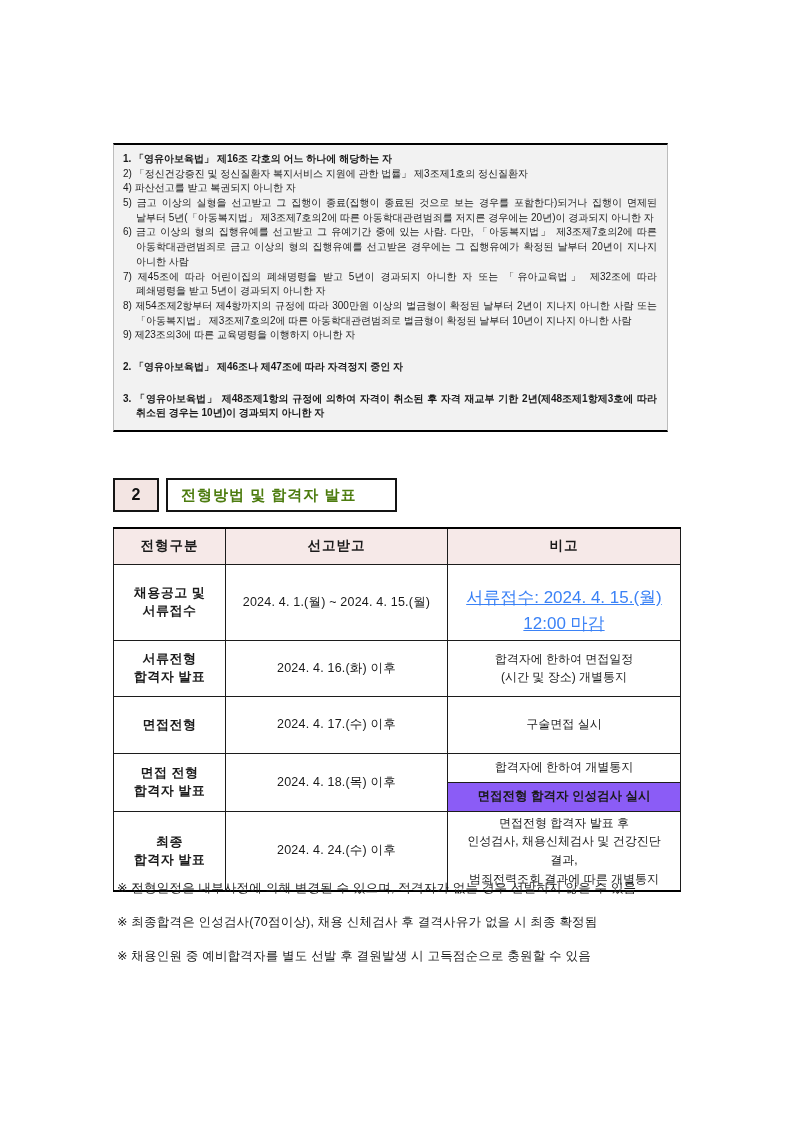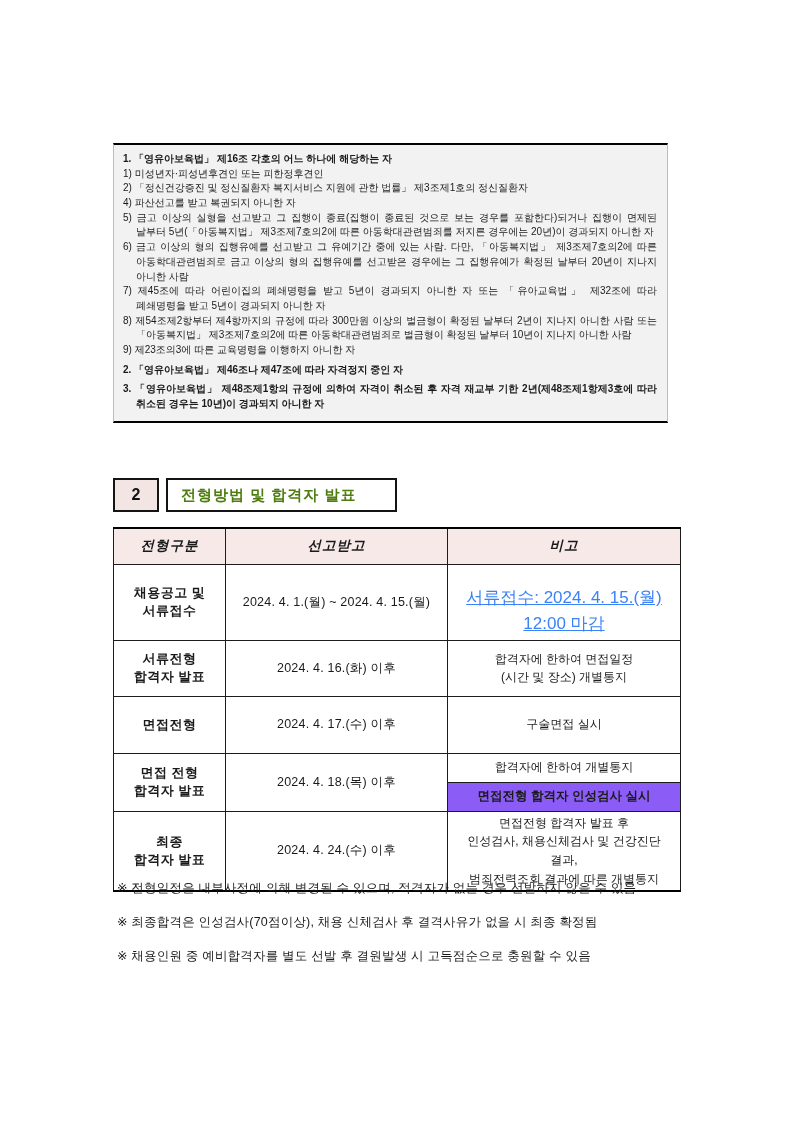--- a/index.html
+++ b/index.html
@@ -10,21 +10,21 @@
   .qual-box {
     position:absolute; left:113px; top:143px; width:555px; box-sizing:border-box;
     background:#f2f2f2;
     border-top:2.5px solid #000; border-bottom:2.5px solid #000;
     border-left:1px solid #bcbcbc; border-right:1px solid #bcbcbc;
     padding:7px 10px 9px 9px;
     font-size:10px; line-height:1.47;
   }
   .q-item { padding-left:13px; text-indent:-13px; text-align:justify; word-break:keep-all; }
   .q-item.bold { font-weight:bold; }
-  .q-item.gap { margin-top:5px; }
+  .q-item.gap { margin-top:17px; }
 
   
   .sec-num {
     position:absolute; left:113px; top:478px; width:46px; height:34px; box-sizing:border-box;
     background:#f3e5e3; border:2px solid #141414;
     display:flex; align-items:center; justify-content:center;
     font-size:16px; font-weight:bold; color:#111;
   }
   .sec-title {
     position:absolute; left:166px; top:478px; width:231px; height:34px; box-sizing:border-box;
@@ -39,21 +39,21 @@
     position:absolute; left:113px; top:527px; width:567px;
     border-collapse:collapse; table-layout:fixed;
   }
   .sched-table col.c1 { width:112px; }
   .sched-table col.c2 { width:222px; }
   .sched-table col.c3 { width:233px; }
   .sched-table th, .sched-table td {
     border:1px solid #1c1c1c; text-align:center; vertical-align:middle;
     padding:2px 5px; box-sizing:border-box; word-break:keep-all;
   }
-  .sched-table thead th { border-top:2.5px solid #000;font-style:italic; }
+  .sched-table thead th { border-top:2.5px solid #000; }
   .sched-table tr.rlast td { border-bottom:2.5px solid #000; }
   .hrow { height:36px; }
   .hrow th { background:#f6e9e8; font-size:13.5px; font-weight:bold; letter-spacing:1px; }
   .cat { font-weight:bold; font-size:13px; white-space:pre-line; line-height:1.4; letter-spacing:0.5px; }
   .sch { font-size:12.5px; letter-spacing:0.2px; }
   .rem { font-size:12px; white-space:pre-line; line-height:1.55; }
   .sub-gray { background:#8b5cf6; font-weight:bold; font-size:12.5px; }
   .r0 { height:55px; } .r1 { height:56px;margin-top:34px; } .r2 { height:57px; }
   .r3a { height:29px; } .r3b { height:29px; } .r4 { height:66px; }
   .doc-link { color:#3b82f6; text-decoration:underline; font-size:17px; cursor:pointer; }
@@ -62,21 +62,20 @@
   .notes { position:absolute; left:113px; top:880px; width:586px; }
   .notes p { margin:0 0 17px 4px; font-size:12.5px; letter-spacing:0.2px; word-break:keep-all; }
 </style>
 </head>
 <body>
 
 <div class="page">
 
   <section class="qual-box">
     <div class="q-item bold">1. 「영유아보육법」 제16조 각호의 어느 하나에 해당하는 자</div>
-    <div class="q-item">1) 미성년자·피성년후견인 또는 피한정후견인</div>
     <div class="q-item">2) 「정신건강증진 및 정신질환자 복지서비스 지원에 관한 법률」 제3조제1호의 정신질환자</div>
     <div class="q-item">4) 파산선고를 받고 복권되지 아니한 자</div>
     <div class="q-item">5) 금고 이상의 실형을 선고받고 그 집행이 종료(집행이 종료된 것으로 보는 경우를 포함한다)되거나 집행이 면제된 날부터 5년(「아동복지법」 제3조제7호의2에 따른 아동학대관련범죄를 저지른 경우에는 20년)이 경과되지 아니한 자</div>
     <div class="q-item">6) 금고 이상의 형의 집행유예를 선고받고 그 유예기간 중에 있는 사람. 다만, 「아동복지법」 제3조제7호의2에 따른 아동학대관련범죄로 금고 이상의 형의 집행유예를 선고받은 경우에는 그 집행유예가 확정된 날부터 20년이 지나지 아니한 사람</div>
     <div class="q-item">7) 제45조에 따라 어린이집의 폐쇄명령을 받고 5년이 경과되지 아니한 자 또는 「유아교육법」 제32조에 따라 폐쇄명령을 받고 5년이 경과되지 아니한 자</div>
     <div class="q-item">8) 제54조제2항부터 제4항까지의 규정에 따라 300만원 이상의 벌금형이 확정된 날부터 2년이 지나지 아니한 사람 또는 「아동복지법」 제3조제7호의2에 따른 아동학대관련범죄로 벌금형이 확정된 날부터 10년이 지나지 아니한 사람</div>
     <div class="q-item">9) 제23조의3에 따른 교육명령을 이행하지 아니한 자</div>
     <div class="q-item bold gap">2. 「영유아보육법」 제46조나 제47조에 따라 자격정지 중인 자</div>
     <div class="q-item bold gap">3. 「영유아보육법」 제48조제1항의 규정에 의하여 자격이 취소된 후 자격 재교부 기한 2년(제48조제1항제3호에 따라 취소된 경우는 10년)이 경과되지 아니한 자</div>
   </section>

